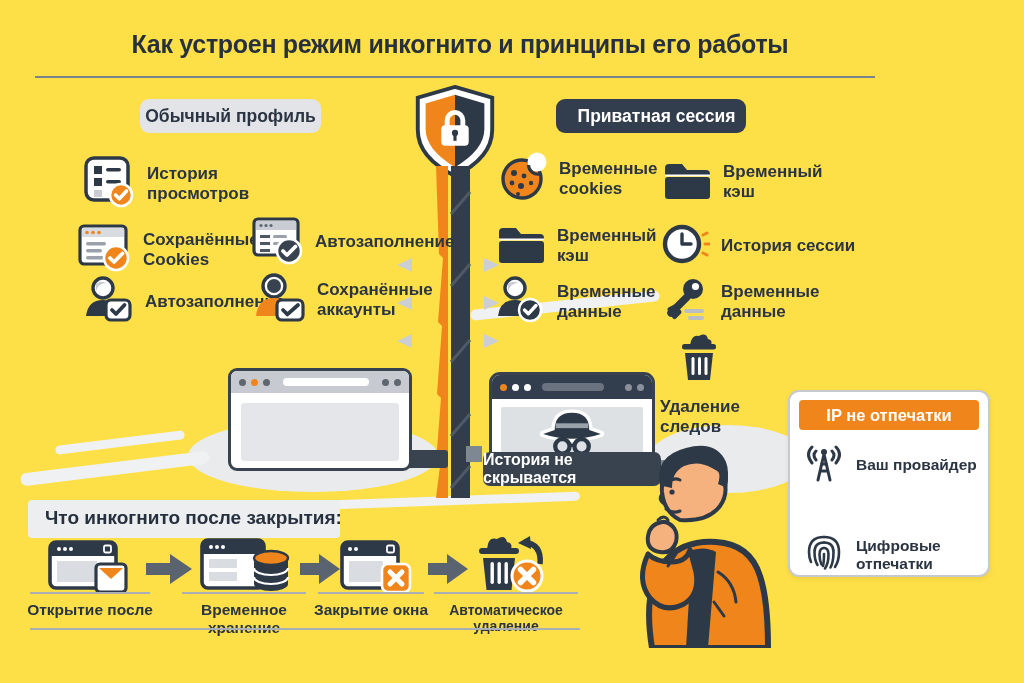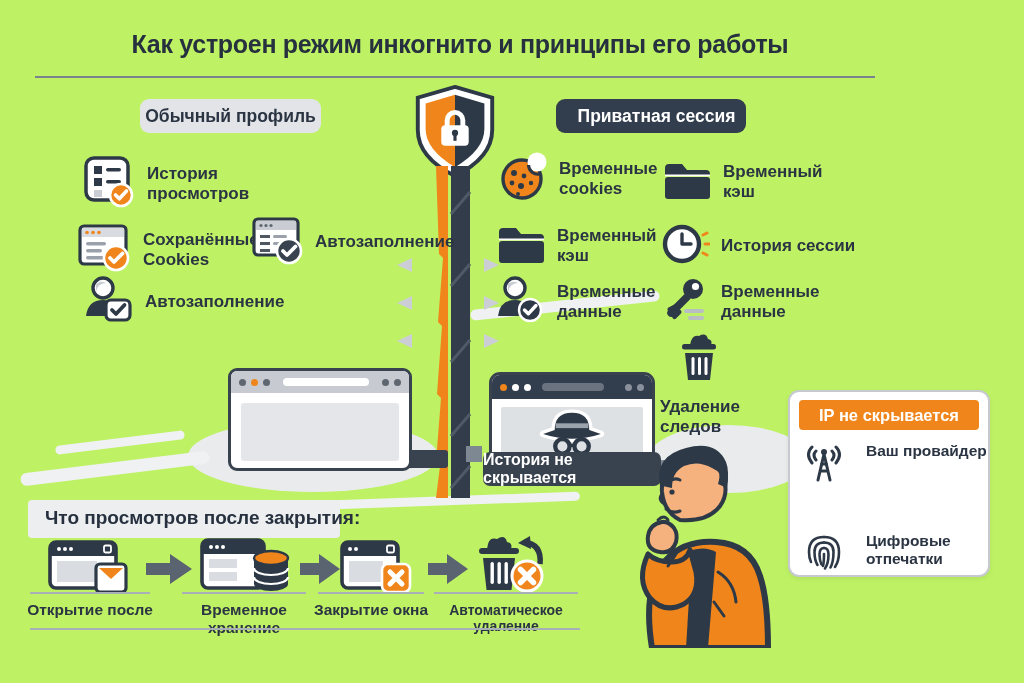--- a/index.html
+++ b/index.html
@@ -1,30 +1,30 @@
 <!DOCTYPE html>
 <html><head>
 <meta charset="utf-8">
 <style>
   html,body{margin:0;padding:0;background:#ffffff;}
   body{font-family:"Liberation Sans",sans-serif;}
-  .canvas{position:relative;width:1024px;height:683px;background:#bef264;overflow:hidden;}
+  .canvas{position:relative;width:1024px;height:683px;background:#fde047;overflow:hidden;}
   .abs{position:absolute;}
   .item{position:absolute;display:flex;align-items:center;gap:11px;}
   .lbl{font-weight:700;color:#2B3442;font-size:17px;line-height:1.16;white-space:pre-line;}
   .pill{position:absolute;border-radius:9px;text-align:center;font-weight:700;font-size:17.5px;display:flex;align-items:center;justify-content:center;}
   .tri-l{position:absolute;width:0;height:0;border-top:7px solid transparent;border-bottom:7px solid transparent;border-right:15px solid #CBCFD5;}
   .tri-r{position:absolute;width:0;height:0;border-top:7px solid transparent;border-bottom:7px solid transparent;border-left:15px solid #CBCFD5;}
   .blob{position:absolute;background:#E9EBED;border-radius:50%;}
   .streak{position:absolute;background:#EFF1F3;border-radius:6px;}
   .browser{position:absolute;background:#fff;border:3px solid #39434F;border-radius:9px;overflow:hidden;box-sizing:border-box;}
   .toolbar{height:22px;display:flex;align-items:center;gap:5px;padding:0 8px;}
   .dot{width:7px;height:7px;border-radius:50%;}
   .urlpill{height:8px;border-radius:4px;flex:0 0 auto;}
-  .ip-item{position:absolute;display:flex;gap:22px;}
+  .ip-item{position:absolute;display:flex;align-items:center;gap:12px;}
   .ip-lbl{font-weight:700;color:#2B3442;font-size:15.5px;}
   .flow-lbl{position:absolute;text-align:center;font-weight:700;color:#2B3442;}
   .uline{position:absolute;height:2px;background:#A9AFB7;}
 </style>
 </head>
 <body>
 
 <div class="canvas">
 
   <div class="blob" style="left:188px;top:420px;width:250px;height:72px;"></div>
@@ -145,20 +145,33 @@
         <rect x="8" y="27" width="10" height="3" fill="#4E5762"></rect>
           <rect x="21" y="27" width="12" height="3" rx="1.5" fill="#9AA1AA"></rect>
         <rect x="8" y="34" width="10" height="3" fill="#4E5762"></rect>
         <circle cx="37" cy="36" r="12" fill="#39434F" stroke="#fff" stroke-width="2.6"></circle>
         <path d="M31 36 l4 4 L43.5 31.5" stroke="#fff" stroke-width="3.8" fill="none" stroke-linecap="round" stroke-linejoin="round"></path>
       </svg>
     </span>
     <span class="lbl">Автозаполнение</span>
   </div>
 
+  <div class="item" style="left:250px;top:272px;">
+    <span>
+      <svg width="56" height="52" viewBox="0 0 56 52">
+        <circle cx="24" cy="14" r="11" fill="#fff" stroke="#2E3947" stroke-width="3.4"></circle>
+        <circle cx="24" cy="14" r="7" fill="#39434F"></circle>
+        <path d="M6 44 q2-18 18-18 q10 0 14 7 l-5 11 z" fill="#F0861B"></path>
+        <rect x="27" y="28" width="26" height="20" rx="5" fill="#fff" stroke="#2E3947" stroke-width="3.2"></rect>
+        <path d="M33 38 l4.4 4.4 L48 33" stroke="#2E3947" stroke-width="3.8" fill="none" stroke-linecap="round" stroke-linejoin="round"></path>
+      </svg>
+    </span>
+    <span class="lbl">Сохранённые
+аккаунты</span>
+  </div>
 
   <div class="item" style="left:498px;top:152px;">
     <span>
       <svg width="50" height="50" viewBox="0 0 50 50">
         <circle cx="24" cy="27" r="19" fill="#F0861B" stroke="#2E3947" stroke-width="3.4"></circle>
         <circle cx="39" cy="10" r="9.5" fill="#fff"></circle>
         <path d="M30.5 13 a9.5 9.5 0 0 0 11.5 9" stroke="#2E3947" stroke-width="3.2" fill="none"></path>
         <circle cx="16" cy="21" r="3" fill="#2E3947"></circle>
         <circle cx="26" cy="24" r="2.4" fill="#2E3947"></circle>
         <circle cx="14" cy="31" r="2.4" fill="#2E3947"></circle>
@@ -287,21 +300,21 @@
             <circle cx="50" cy="41" r="7.5"></circle>
           </g>
           <path d="M37.5 40 h5" stroke="#2E3947" stroke-width="3.5"></path>
         </svg>
       </span>
     </div>
   </div>
   <div class="abs" style="left:483px;top:452px;width:178px;height:34px;background:#39434F;border-radius:7px;display:flex;align-items:center;justify-content:center;color:#fff;font-weight:700;font-size:16px;">История не скрывается</div>
 
   <div class="abs" style="left:788px;top:390px;width:202px;height:187px;background:#fff;border:2px solid #C6CAD0;border-radius:11px;box-shadow:0 2px 5px rgba(0,0,0,0.07);box-sizing:border-box;">
-    <div class="abs" style="left:9px;top:8px;width:180px;height:30px;background:#F0861B;border-radius:4px;display:flex;align-items:center;justify-content:center;color:#fff;font-weight:700;font-size:16.5px;">IP не скрывается</div>
+    <div class="abs" style="left:9px;top:8px;width:180px;height:30px;background:#F0861B;border-radius:4px;display:flex;align-items:center;justify-content:center;color:#fff;font-weight:700;font-size:16.5px;">IP не отпечатки</div>
     <div class="ip-item" style="left:14px;top:50px;">
       <span>
         <svg width="40" height="42" viewBox="0 0 40 42">
           <g stroke="#2E3947" stroke-width="3" fill="none" stroke-linecap="round">
             <path d="M14 38 L20 12 L26 38"></path>
             <path d="M16.5 29 h7 M17.8 22 h4.4"></path>
             <path d="M12 9 q-4 4 0 9 M8 5 q-7 7 0 16"></path>
             <path d="M28 9 q4 4 0 9 M32 5 q7 7 0 16"></path>
           </g>
           <circle cx="20" cy="10" r="3" fill="#2E3947"></circle>
@@ -321,21 +334,21 @@
             <path d="M20 16 q-4.5 0-4.5 6.5 q0 6 2 10"></path>
             <path d="M20 22 q0 8-1 12"></path>
           </g>
         </svg>
       </span>
       <span class="ip-lbl">Цифровые отпечатки</span>
     </div>
   </div>
 
   <div class="abs" style="left:28px;top:500px;width:312px;height:38px;background:#ECEEF0;border-radius:4px;"></div>
-  <div class="abs" style="left:45px;top:507px;font-size:19px;font-weight:800;color:#26303E;">Что просмотров после закрытия:</div>
+  <div class="abs" style="left:45px;top:507px;font-size:19px;font-weight:800;color:#26303E;">Что инкогнито после закрытия:</div>
 
   <div class="abs" style="left:48px;top:540px;">
     <svg width="92" height="56" viewBox="0 0 92 56">
       <rect x="2" y="2" width="66" height="46" rx="6" fill="#fff" stroke="#2E3947" stroke-width="3.6"></rect>
       <path d="M2 8 q0-6 6-6 h54 q6 0 6 6 v8 h-66 z" fill="#2E3947"></path>
       <circle cx="11" cy="9" r="2" fill="#fff"></circle>
         <circle cx="17" cy="9" r="2" fill="#fff"></circle>
         <circle cx="23" cy="9" r="2" fill="#fff"></circle>
       <rect x="56" y="5.5" width="7" height="7" rx="1.5" fill="none" stroke="#fff" stroke-width="1.8"></rect>
       <rect x="9" y="21" width="40" height="21" fill="#D9DCE0"></rect>

